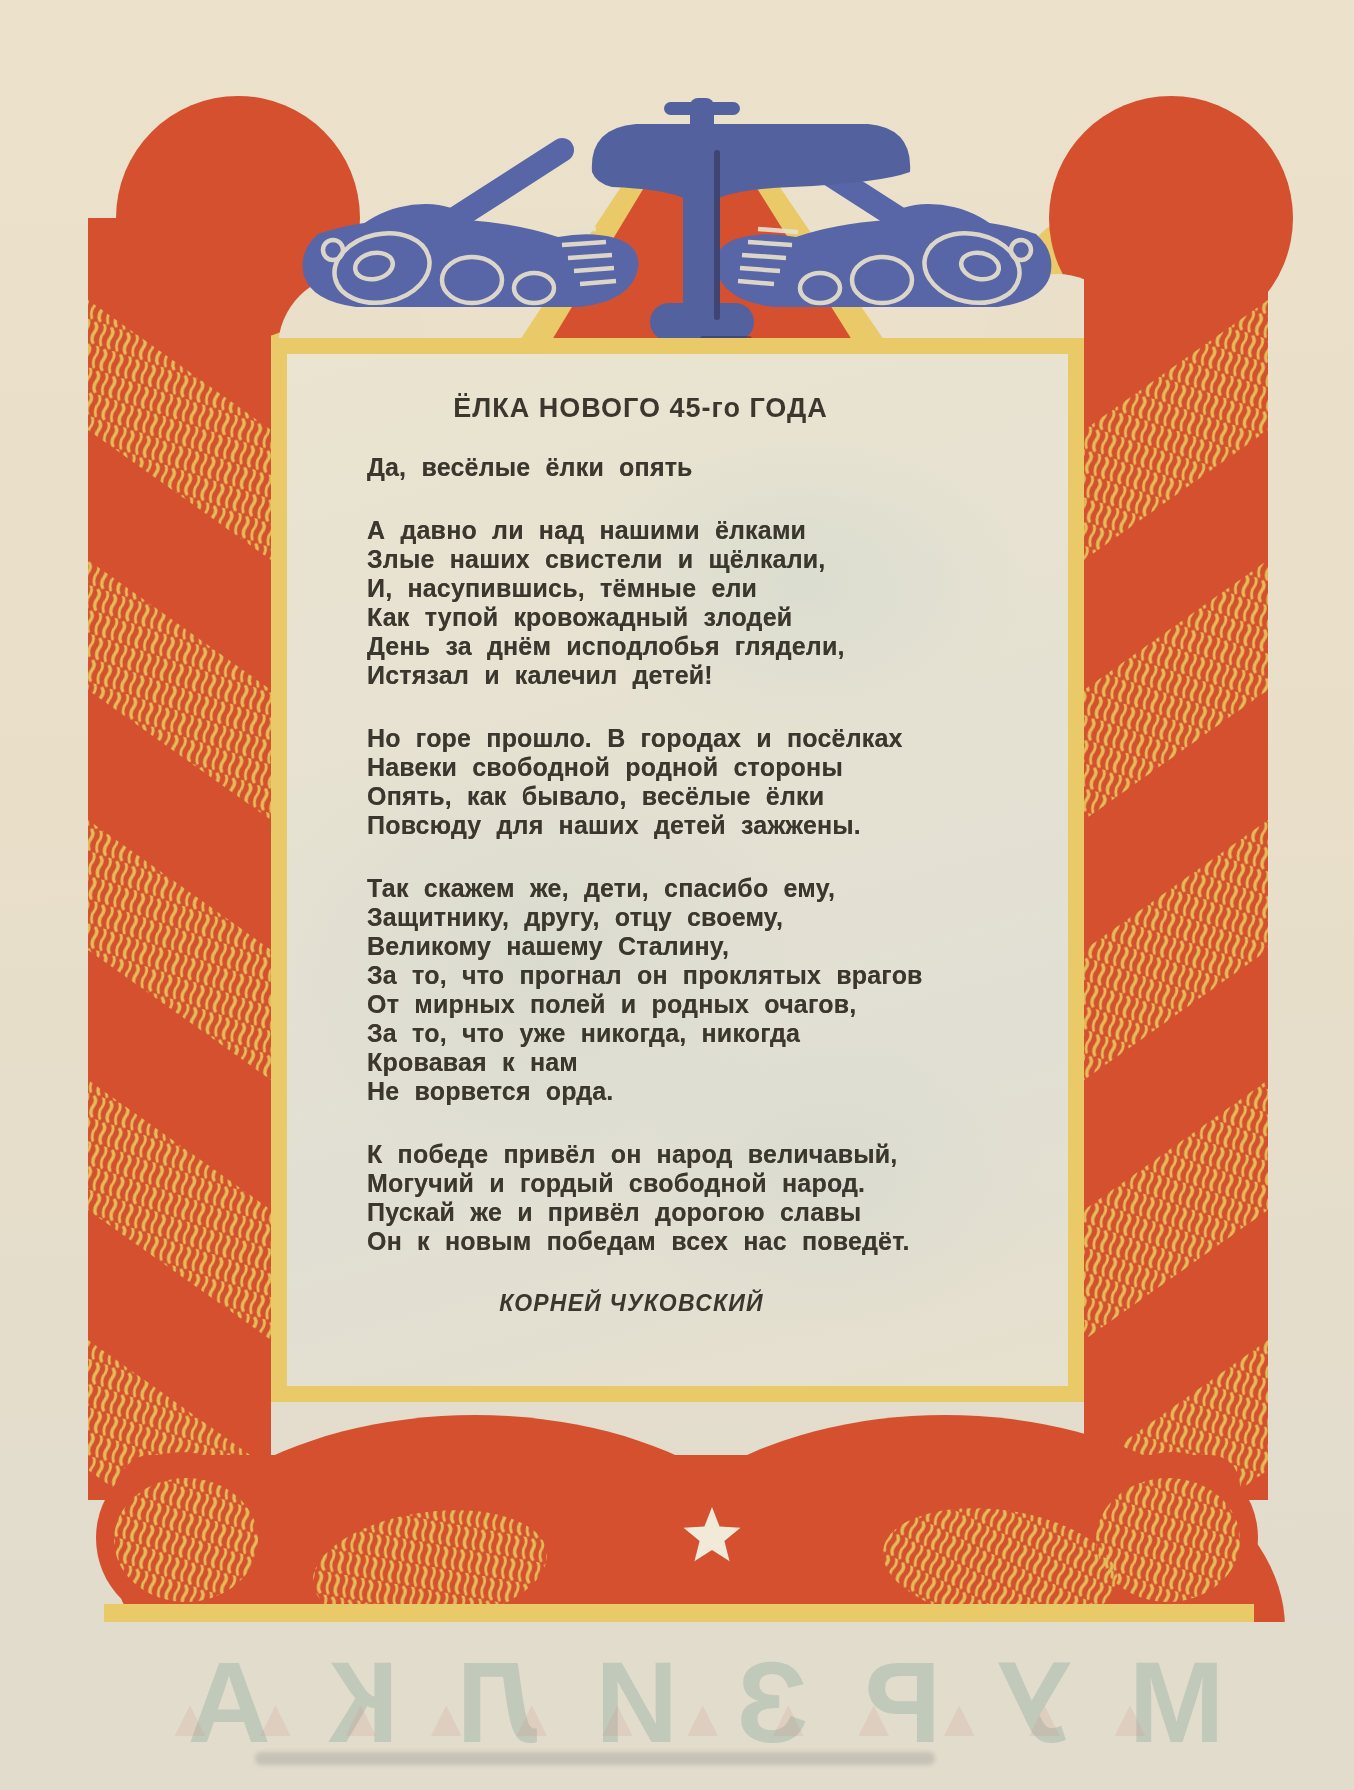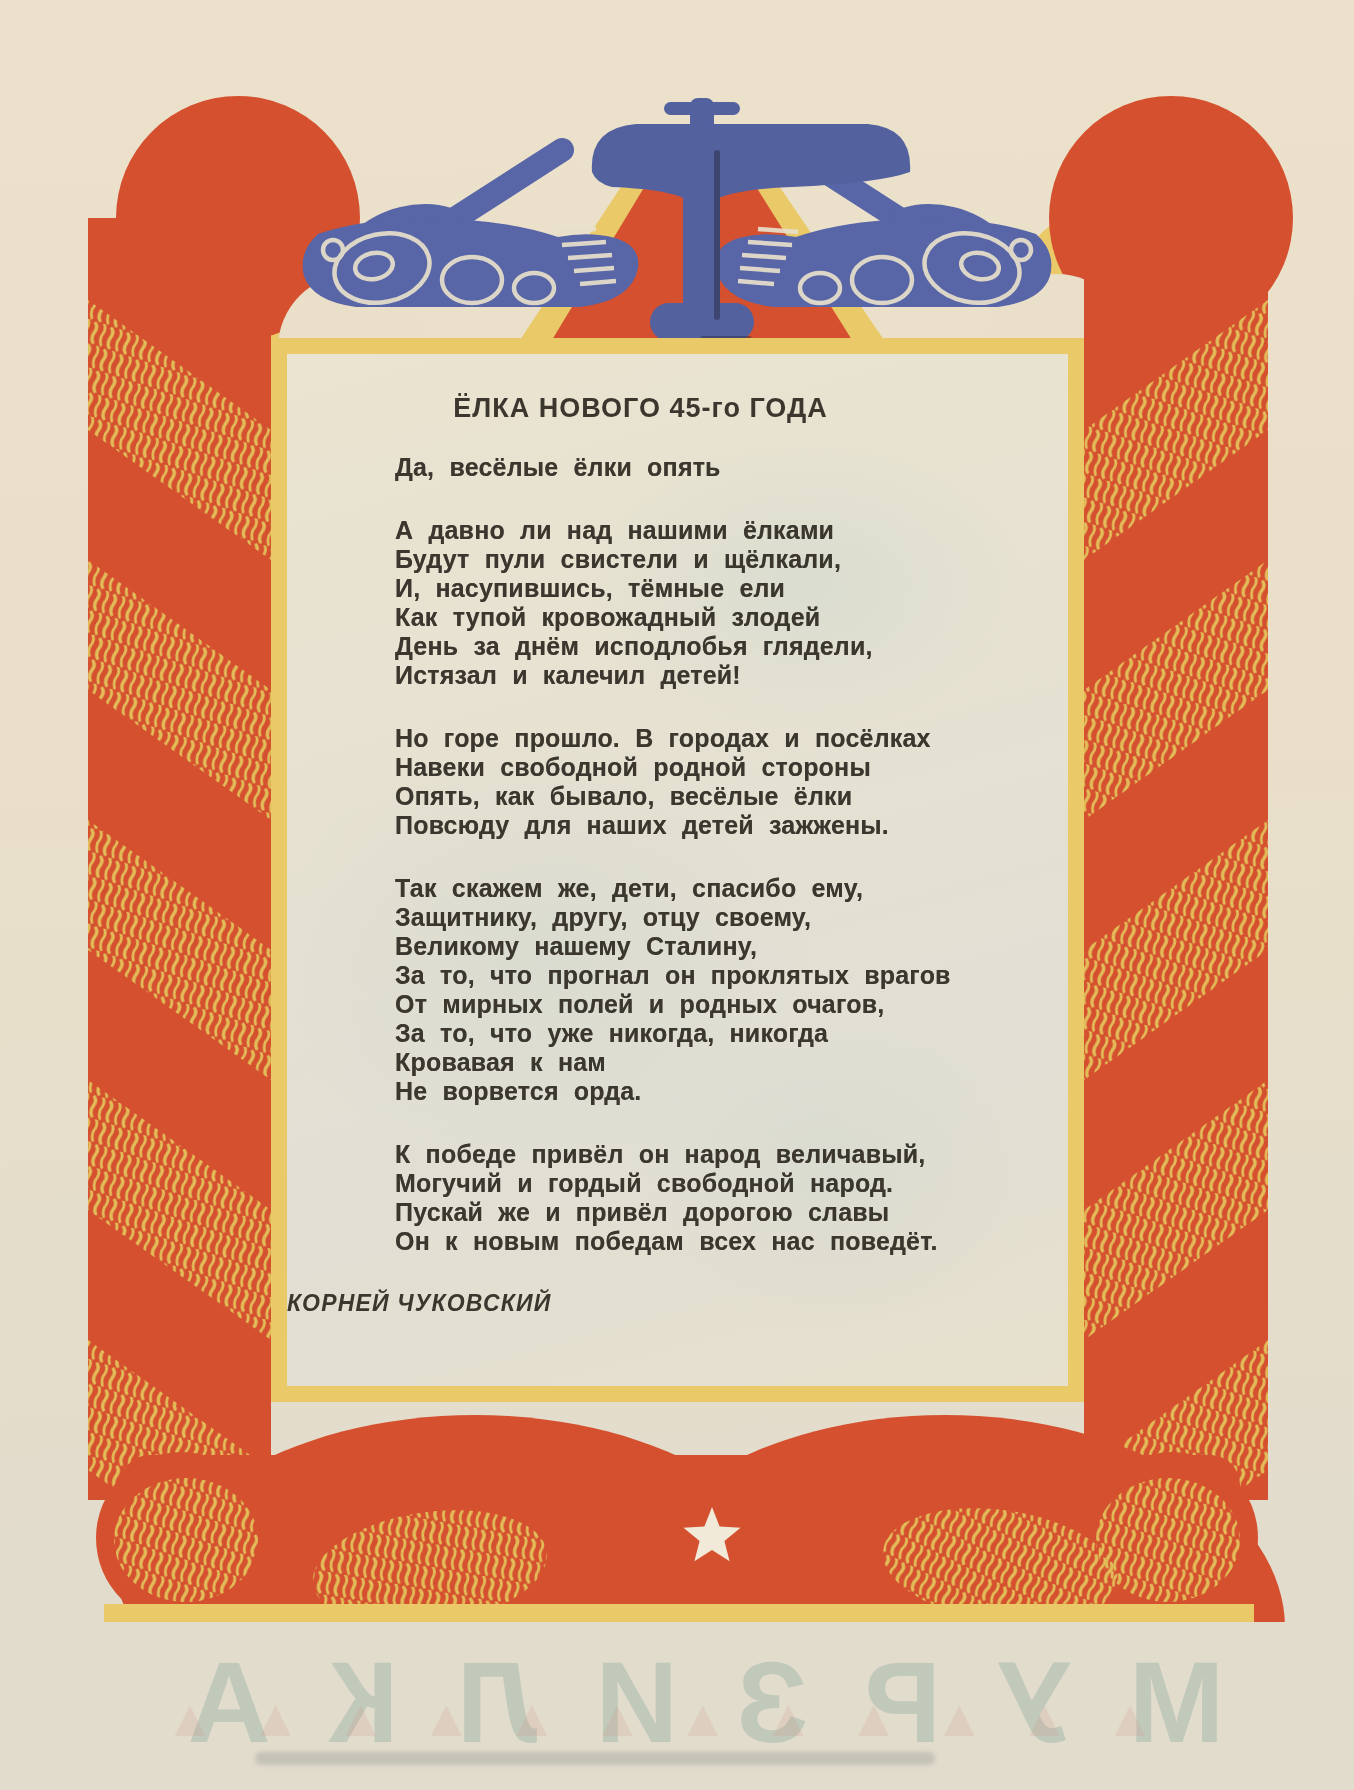--- a/index.html
+++ b/index.html
@@ -16,29 +16,29 @@
       radial-gradient(ellipse 320px 220px at 66% 22%, rgba(186,208,204,0.28), transparent 70%),
       radial-gradient(ellipse 380px 300px at 32% 58%, rgba(184,202,198,0.22), transparent 72%),
       radial-gradient(ellipse 300px 220px at 70% 80%, rgba(186,205,200,0.20), transparent 70%),
       linear-gradient(165deg,#eae4d0 0%,#e5e1d2 45%,#e1dfd4 70%,#e6e0cd 100%);
     color:#3b372f;
   }
   .poem-title{
     margin:39px 0 30px 16px;padding-right:90px;text-align:center;
     font-size:27px;line-height:30px;font-weight:700;letter-spacing:1px;white-space:nowrap;
   }
-  .poem-body{padding-left:108px;}
+  .poem-body{padding-left:80px;}
   .stanza{margin:0 0 34px 0;}
   .line{
     display:block;font-size:25px;line-height:29px;font-weight:700;
     letter-spacing:0.2px;word-spacing:0.32em;white-space:nowrap;
     text-shadow:0 0 0.5px rgba(59,55,47,0.6);
   }
   .poem-author{
-    margin-top:16px;padding-right:92px;text-align:left;
+    margin-top:16px;padding-right:92px;text-align:center;
     font-size:23px;font-weight:700;font-style:italic;letter-spacing:1.2px;
   }
   .ghost-title{
     position:absolute;top:1642px;left:0;width:100%;z-index:3;text-align:center;
     transform:scaleX(-1);
     font-size:115px;line-height:120px;font-weight:700;letter-spacing:58px;
     color:rgba(130,165,152,0.34);white-space:nowrap;pointer-events:none;
   }
   .ghost-zigzag{
     position:absolute;top:1688px;left:0;width:100%;z-index:3;text-align:center;
@@ -162,21 +162,21 @@
   </svg>
 
   <div class="panel">
     <div class="poem-title">ЁЛКА НОВОГО 45-го ГОДА</div>
     <div class="poem-body">
       <div class="stanza">
         <span class="line">Да, весёлые ёлки опять</span>
       </div>
       <div class="stanza">
         <span class="line">А давно ли над нашими ёлками</span>
-        <span class="line">Будут пули свистели и щёлкали,</span>
+        <span class="line">Злые наших свистели и щёлкали,</span>
         <span class="line">И, насупившись, тёмные ели</span>
         <span class="line">Как тупой кровожадный злодей</span>
         <span class="line">День за днём исподлобья глядели,</span>
         <span class="line">Истязал и калечил детей!</span>
       </div>
       <div class="stanza">
         <span class="line">Но горе прошло. В городах и посёлках</span>
         <span class="line">Навеки свободной родной стороны</span>
         <span class="line">Опять, как бывало, весёлые ёлки</span>
         <span class="line">Повсюду для наших детей зажжены.</span>

